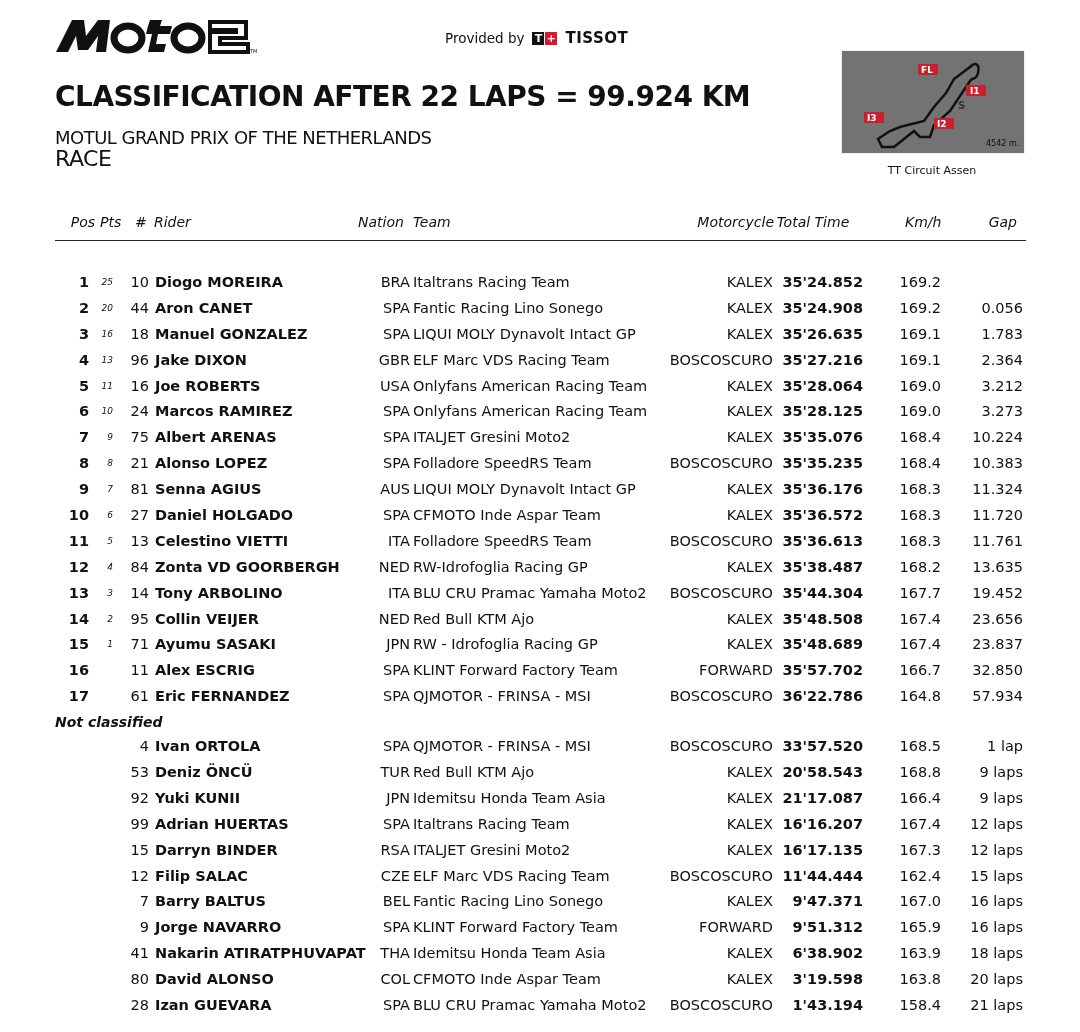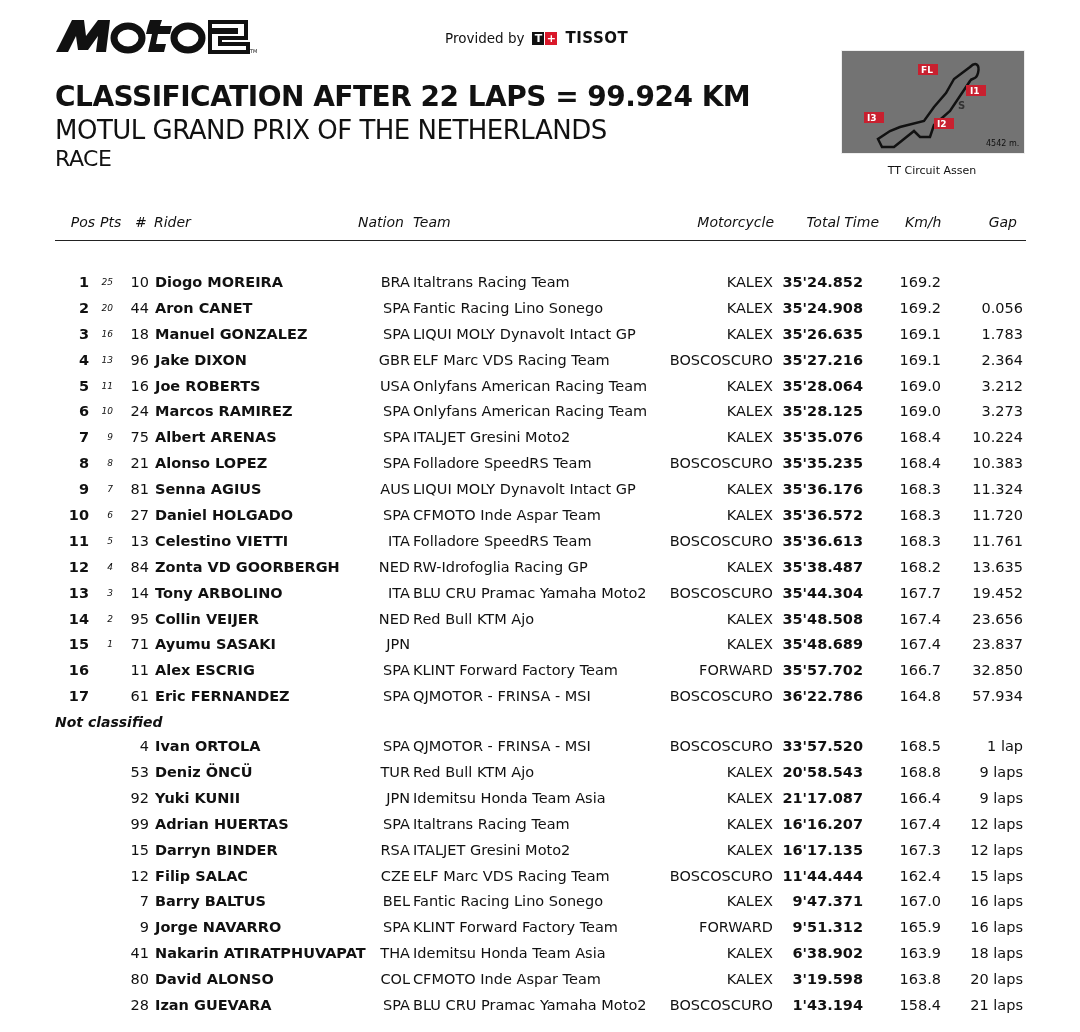--- a/index.html
+++ b/index.html
@@ -5,21 +5,21 @@
   html, body { margin:0; padding:0; background:#ffffff; }
   body { width:1080px; height:1032px; position:relative; overflow:hidden; font-family:"DejaVu Sans", sans-serif; color:#111; }
   .logo { position:absolute; left:54px; top:14px; width:205px; height:40px; }
   .provided { position:absolute; left:445px; top:29px; font-size:13.5px; color:#111; display:flex; align-items:center; gap:8px; }
   .tissot-mark { display:inline-flex; gap:1px; }
   .tissot-mark span { display:inline-block; width:12px; height:13px; font-size:11px; line-height:13px; text-align:center; color:#fff; font-weight:bold; }
   .tissot-mark .t1 { background:#111; }
   .tissot-mark .t2 { background:#d9182a; }
   .tissot-word { font-weight:bold; font-size:15px; letter-spacing:0.5px; }
   .title1 { position:absolute; left:55px; top:80px; font-size:28px; font-weight:bold; letter-spacing:-0.5px; font-family:"DejaVu Sans", sans-serif; }
-  .title2 { position:absolute; left:55px; top:115px; font-size:26px; font-weight:normal; letter-spacing:-0.5px; }
+  .title2 { position:absolute; left:55px; top:127px; font-size:18px; font-weight:normal; letter-spacing:-0.5px; }
   .title3 { position:absolute; left:55px; top:146px; font-size:22px; font-weight:normal; letter-spacing:-0.5px; }
   .track-box { position:absolute; left:841px; top:50px; width:182px; height:102px; border:1px solid #eee; background:#737373; }
   .track-box svg { width:182px; height:102px; }
   .track-name { position:absolute; left:841px; top:164px; width:182px; text-align:center; font-size:11px; }
   .table { position:absolute; left:55px; top:214px; width:971px; font-size:14.5px; }
   .hdr { position:relative; height:26px; border-bottom:1.5px solid #222; font-style:italic; font-size:14px; }
   .hdr span, .row span { position:absolute; white-space:nowrap; }
   .row { position:relative; height:25.9px; line-height:25.9px; }
   .c-pos { left:0; width:34px; text-align:right; font-weight:bold; }
   .c-pts { left:44px; width:14px; text-align:right; font-size:9px; font-style:italic; }
@@ -31,21 +31,21 @@
   .c-time { left:708px; width:100px; text-align:right; font-weight:bold; }
   .c-kmh { left:840px; width:46px; text-align:right; }
   .c-gap { left:890px; width:78px; text-align:right; }
   .hdr .c-pos { font-weight:normal; width:36px; text-align:center; left:10px;}
   .hdr .c-pts { font-size:14px; left:45px; width:auto; text-align:left; }
   .hdr .c-num { left:80px; width:auto; text-align:left; }
   .hdr .c-rider { left:99px; font-weight:normal; }
   .hdr .c-nation { left:303px; width:auto; text-align:left; }
   .hdr .c-team { left:358px; }
   .hdr .c-moto { left:590px; width:129px; }
-  .hdr .c-time { left:740px; width:84px; font-weight:normal; }
+  .hdr .c-time { left:716px; width:84px; font-weight:normal;text-align:center; }
   .hdr .c-kmh { left:850px; width:auto; text-align:left; }
   .hdr .c-gap { left:890px; width:72px; }
   .spacer { height:29px; }
   .section { font-weight:bold; font-style:italic; height:24px; line-height:24px; font-size:14px; }
 </style>
 </head>
 <body>
 
 <div class="logo">
   <svg viewBox="0 0 205 40" width="205" height="40">
@@ -270,20 +270,21 @@
         <span class="c-time">35'48.508</span>
         <span class="c-kmh">167.4</span>
         <span class="c-gap">23.656</span>
       </div>
       <div class="row">
         <span class="c-pos">15</span>
         <span class="c-pts">1</span>
         <span class="c-num">71</span>
         <span class="c-rider">Ayumu SASAKI</span>
         <span class="c-nation">JPN</span>
+        <span class="c-team">RW - Idrofoglia Racing GP</span>
         <span class="c-moto">KALEX</span>
         <span class="c-time">35'48.689</span>
         <span class="c-kmh">167.4</span>
         <span class="c-gap">23.837</span>
       </div>
       <div class="row">
         <span class="c-pos">16</span>
         <span class="c-pts"></span>
         <span class="c-num">11</span>
         <span class="c-rider">Alex ESCRIG</span>

